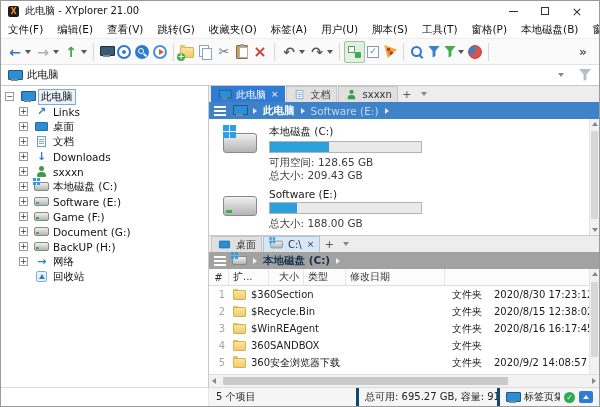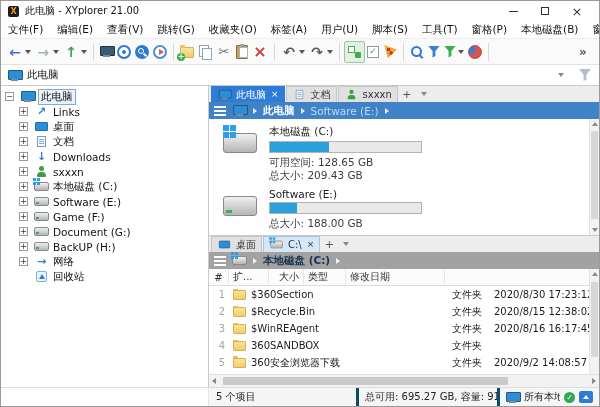--- a/index.html
+++ b/index.html
@@ -574,19 +574,19 @@
   </div>
 
   <div class="statusbar">
     <span class="sb-spacer"></span>
     <span class="sb-sec sb-sec1">5 个项目</span>
     <span class="sb-sec sb-sec2">总可用: 695.27 GB, 容量: 911.75 GB</span>
     <span class="sb-sec sb-sec3">
       <span class="tico">
           <span class="mon"></span>
         </span>
-      <span class="sb-scope">所有本地</span>
+      <span class="sb-scope">标签页集</span>
       <span class="sb-check">✓</span>
       <span class="sb-collapse"></span>
     </span>
   </div>
 
 </div>
 
 </body></html>

